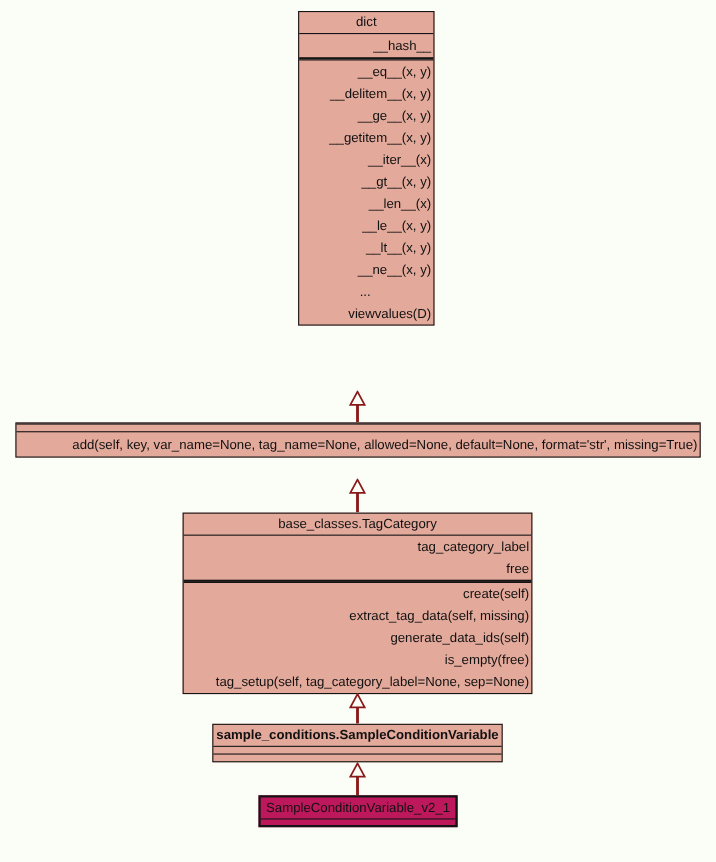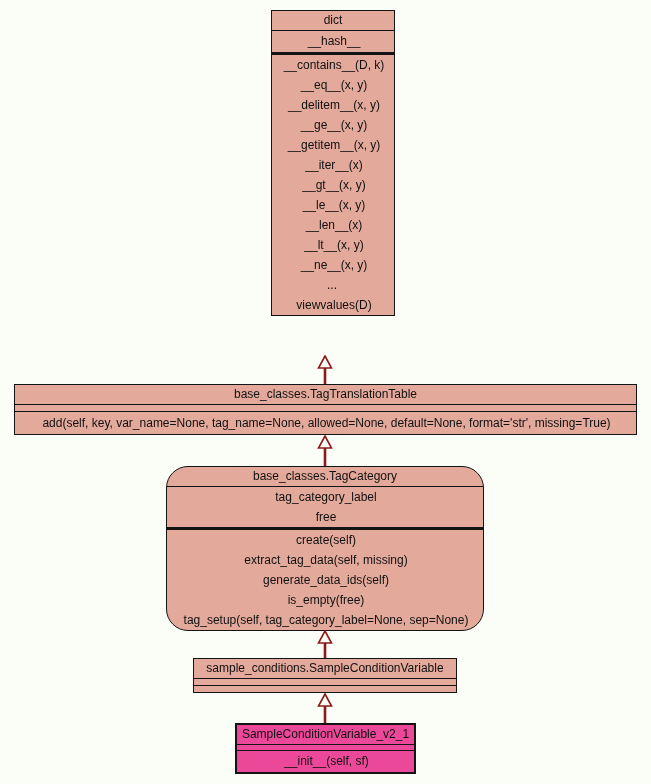--- a/index.html
+++ b/index.html
@@ -11,96 +11,94 @@
     position:relative;overflow:hidden;
   }
   .canvas{position:absolute;left:0;top:0;width:651px;height:784px;}
   .uml-box{
     position:absolute;
     background:#e3a99b;
     border:1px solid #141414;
     box-sizing:border-box;
   }
   .uml-box.highlight{
-    background:#ec4899;
+    background:#be185d;
     border-width:2px;
   }
   .uml-title{
     height:19px;line-height:19px;
     text-align:center;
     white-space:nowrap;overflow:hidden;
   }
   .compartment{border-top:1px solid #141414;}
   .attr-sep{border-bottom:2px solid #141414;}
   .row{
     height:20px;line-height:20px;
     padding-left:4px;padding-right:2px;
     white-space:nowrap;overflow:hidden;
-    text-align:center;
+    text-align:right;
   }
   .row.center{text-align:center;padding-left:0;}
   .row.tall{height:21px;line-height:21px;}
   .row.wide{height:22px;line-height:22px;}
   .empty-strip{height:6px;}
   .empty-strip.thin{height:5px;}
   .arrow{position:absolute;width:16px;}
   .arrow svg{display:block;}
 </style>
 </head>
 <body>
 
 <div class="canvas">
 
   <div class="uml-box" style="left:251px;top:10px;width:124px;margin-left:20px;">
     <div class="uml-title">dict</div>
     <div class="compartment attr-sep">
       <div class="row tall">__hash__</div>
     </div>
     <div class="compartment">
-      <div class="row">__contains__(D, k)</div>
       <div class="row">__eq__(x, y)</div>
       <div class="row">__delitem__(x, y)</div>
       <div class="row">__ge__(x, y)</div>
       <div class="row">__getitem__(x, y)</div>
       <div class="row">__iter__(x)</div>
       <div class="row">__gt__(x, y)</div>
+      <div class="row">__len__(x)</div>
       <div class="row">__le__(x, y)</div>
-      <div class="row">__len__(x)</div>
       <div class="row">__lt__(x, y)</div>
       <div class="row">__ne__(x, y)</div>
       <div class="row center">...</div>
       <div class="row">viewvalues(D)</div>
     </div>
   </div>
 
   <div class="arrow" style="left:317px;top:355px;">
     <svg width="16" height="29" viewBox="0 0 16 29">
       <line x1="8" y1="13" x2="8" y2="29" stroke="#8b1a1a" stroke-width="2.6"></line>
       <polygon points="8,1 14.5,13 1.5,13" fill="#fbfdf7" stroke="#8b1a1a" stroke-width="1.6"></polygon>
     </svg>
   </div>
 
   <div class="uml-box" style="left:14px;top:384px;width:623px;">
-    <div class="uml-title">base_classes.TagTranslationTable</div>
     <div class="compartment">
       <div class="empty-strip"></div>
     </div>
     <div class="compartment">
       <div class="row wide">add(self, key, var_name=None, tag_name=None, allowed=None, default=None, format='str', missing=True)</div>
     </div>
   </div>
 
   <div class="arrow" style="left:317px;top:435px;">
     <svg width="16" height="31" viewBox="0 0 16 31">
       <line x1="8" y1="13" x2="8" y2="31" stroke="#8b1a1a" stroke-width="2.6"></line>
       <polygon points="8,1 14.5,13 1.5,13" fill="#fbfdf7" stroke="#8b1a1a" stroke-width="1.6"></polygon>
     </svg>
   </div>
 
-  <div class="uml-box" style="left:166px;top:466px;width:318px;border-radius:22px;">
+  <div class="uml-box" style="left:166px;top:466px;width:318px;">
     <div class="uml-title">base_classes.TagCategory</div>
     <div class="compartment attr-sep">
       <div class="row">tag_category_label</div>
       <div class="row">free</div>
     </div>
     <div class="compartment">
       <div class="row">create(self)</div>
       <div class="row">extract_tag_data(self, missing)</div>
       <div class="row">generate_data_ids(self)</div>
       <div class="row">is_empty(free)</div>
@@ -108,21 +106,21 @@
     </div>
   </div>
 
   <div class="arrow" style="left:317px;top:630px;">
     <svg width="16" height="28" viewBox="0 0 16 28">
       <line x1="8" y1="13" x2="8" y2="28" stroke="#8b1a1a" stroke-width="2.6"></line>
       <polygon points="8,1 14.5,13 1.5,13" fill="#fbfdf7" stroke="#8b1a1a" stroke-width="1.6"></polygon>
     </svg>
   </div>
 
-  <div class="uml-box" style="left:193px;top:658px;width:264px;">
+  <div class="uml-box" style="left:193px;top:658px;width:264px;font-weight:bold;">
     <div class="uml-title">sample_conditions.SampleConditionVariable</div>
     <div class="compartment">
       <div class="empty-strip"></div>
     </div>
     <div class="compartment">
       <div class="empty-strip"></div>
     </div>
   </div>
 
   <div class="arrow" style="left:317px;top:693px;">
@@ -130,18 +128,15 @@
       <line x1="8" y1="13" x2="8" y2="30" stroke="#8b1a1a" stroke-width="2.6"></line>
       <polygon points="8,1 14.5,13 1.5,13" fill="#fbfdf7" stroke="#8b1a1a" stroke-width="1.6"></polygon>
     </svg>
   </div>
 
   <div class="uml-box highlight" style="left:235px;top:723px;width:181px;">
     <div class="uml-title">SampleConditionVariable_v2_1</div>
     <div class="compartment">
       <div class="empty-strip thin"></div>
     </div>
-    <div class="compartment">
-      <div class="row tall">__init__(self, sf)</div>
-    </div>
   </div>
 
 </div>
 
 </body></html>

